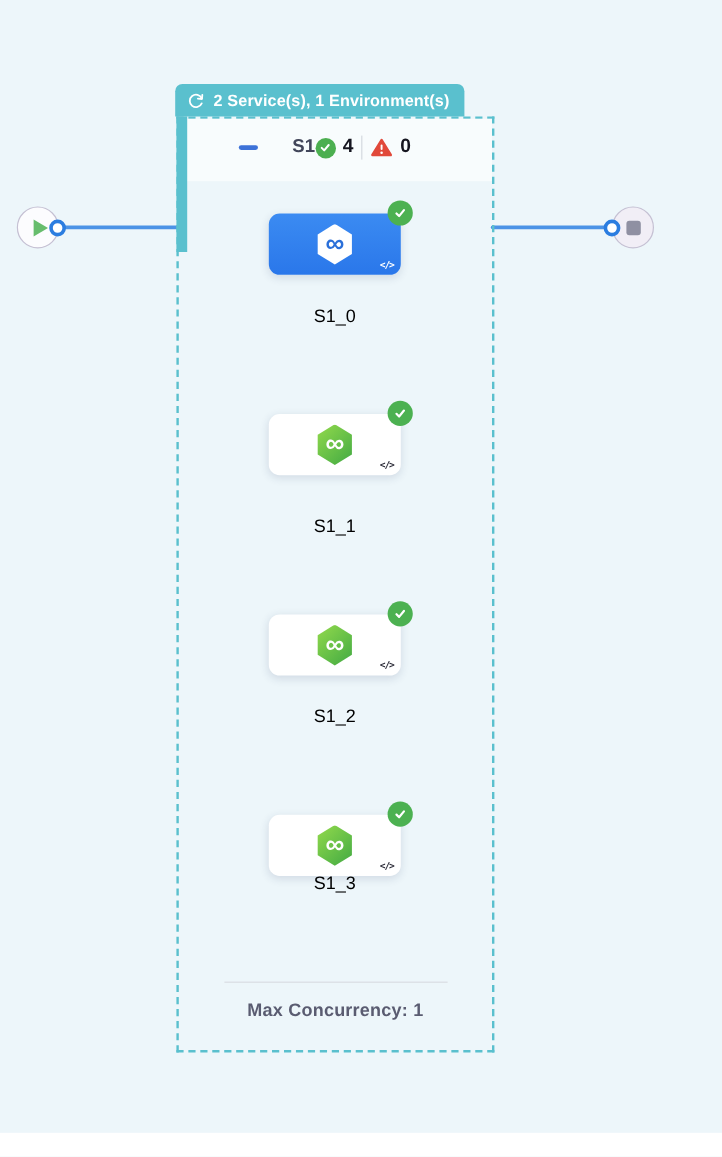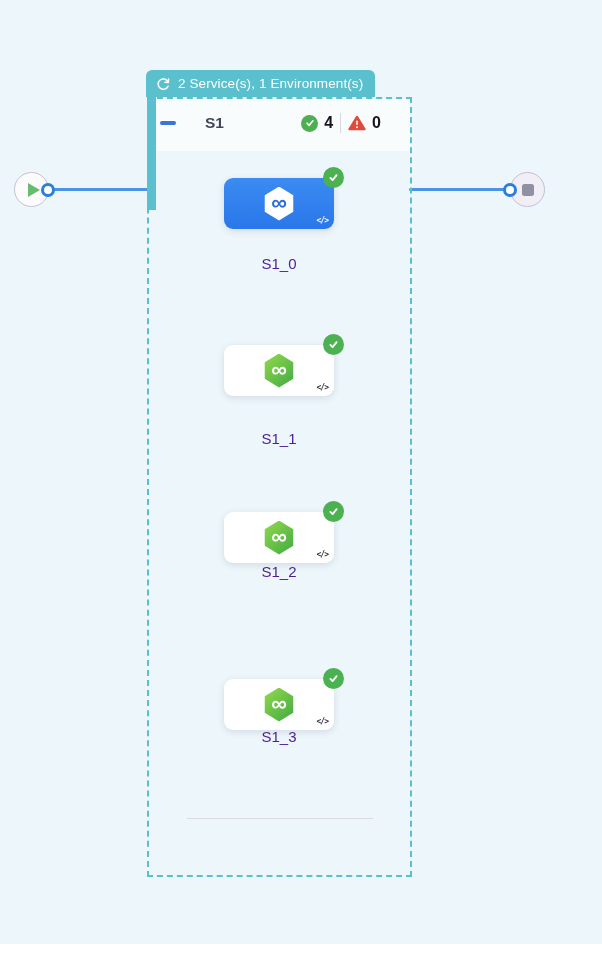--- a/index.html
+++ b/index.html
@@ -28,37 +28,37 @@
   .endpoint.start{left:14px;background:#fcfcfe;}
   .endpoint.end{left:510px;background:#f1eef6;}
   .play-triangle{width:0;height:0;border-left:12px solid #67bd6d;border-top:7px solid transparent;border-bottom:7px solid transparent;margin-left:4px;}
   .stop-square{width:12px;height:12px;background:#8f90a2;border-radius:2.5px;}
 
   
   .tab{
     position:absolute;left:146px;top:70px;height:27px;
     background:#5ac0ce;border-radius:6px 6px 0 0;
     display:flex;align-items:center;gap:7px;padding:0 12px 0 9px;
-    color:#fff;font-size:13.5px;font-weight:400;letter-spacing:.1px;
+    color:#fff;font-size:13.5px;font-weight:700;letter-spacing:.1px;
     box-sizing:border-box;cursor:pointer;
   }
   .tab svg{flex:0 0 auto;}
 
   
   .stage-box{
     position:absolute;left:147px;top:97px;width:265px;height:780px;
     border:2px dashed #5ac0ce;box-sizing:border-box;
   }
   .stage-header-bg{position:absolute;left:0;top:0;right:0;height:52px;background:rgba(255,255,255,.62);}
   .teal-strip{position:absolute;left:147px;top:97px;width:9px;height:113px;background:#5ac0ce;}
 
   
   .stage-header{
     position:absolute;left:160px;top:110px;width:221px;height:26px;
-    display:flex;align-items:center;justify-content:space-between;
+    display:flex;align-items:center;justify-content:center;
   }
   .stage-title{display:flex;align-items:center;gap:29px;cursor:pointer;}
   .minus-icon{width:16px;height:3.5px;background:#3d72d8;border-radius:2px;}
   .stage-name{font-size:15.5px;font-weight:700;color:#42465a;}
   .badges{display:flex;align-items:center;gap:7px;}
   .badge-group{display:flex;align-items:center;gap:6px;}
   .check-circle{width:17px;height:17px;border-radius:50%;background:#4caf50;display:flex;align-items:center;justify-content:center;}
   .count{font-size:16px;font-weight:600;color:#15151f;}
   .vdiv{width:1px;height:20px;background:#d4d9df;}
 
@@ -81,21 +81,21 @@
     position:absolute;top:-11px;right:-10px;width:21px;height:21px;border-radius:50%;
     background:#4cb151;display:flex;align-items:center;justify-content:center;
   }
   .code-glyph{
     position:absolute;right:6px;bottom:4px;
     font-family:"DejaVu Sans Mono",monospace;font-size:8px;font-weight:bold;letter-spacing:-1px;
   }
   .node.blue .code-glyph{color:#ffffff;}
   .node.white .code-glyph{color:#2c2c38;}
 
-  .node-label{position:absolute;left:224px;width:110px;text-align:center;font-size:15px;color:#4c1d95;}
+  .node-label{position:absolute;left:224px;width:110px;text-align:center;font-size:15px;color:#000000;}
 
   
   .footer-divider{position:absolute;left:187px;top:818px;width:186px;height:1px;background:#d9dde3;}
   .footer-label{position:absolute;left:147px;top:834px;width:265px;text-align:center;font-size:15px;font-weight:700;color:#5a5c71;letter-spacing:.2px;}
 </style>
 </head>
 <body>
 
 <div class="canvas">
 
@@ -181,31 +181,32 @@
     <span class="hex hex-green">
       <span class="inf">∞</span>
     </span>
     <span class="badge">
       <svg width="11" height="11" viewBox="0 0 12 12" fill="none">
         <path d="M2.6 6.4 L5 8.8 L9.4 3.4" stroke="#ffffff" stroke-width="2" stroke-linecap="round" stroke-linejoin="round"></path>
       </svg>
     </span>
     <span class="code-glyph">&lt;/&gt;</span>
   </div>
-  <div class="node-label" style="top:563px">S1_2</div>
+  <div class="node-label" style="top:589px">S1_2</div>
 
   <div class="node white" style="top:679px">
     <span class="hex hex-green">
       <span class="inf">∞</span>
     </span>
     <span class="badge">
       <svg width="11" height="11" viewBox="0 0 12 12" fill="none">
         <path d="M2.6 6.4 L5 8.8 L9.4 3.4" stroke="#ffffff" stroke-width="2" stroke-linecap="round" stroke-linejoin="round"></path>
       </svg>
     </span>
     <span class="code-glyph">&lt;/&gt;</span>
   </div>
   <div class="node-label" style="top:728px">S1_3</div>
 
   <div class="footer-divider"></div>
+  <div class="footer-label">Max Concurrency: 1</div>
 
   <div class="bottom-strip"></div>
 </div>
 
 </body></html>

